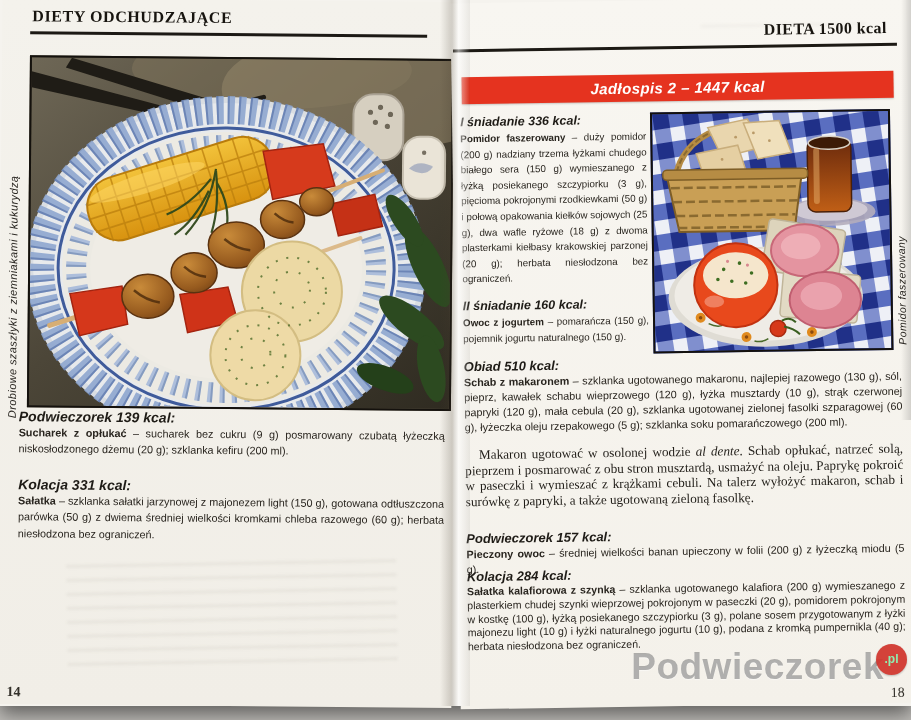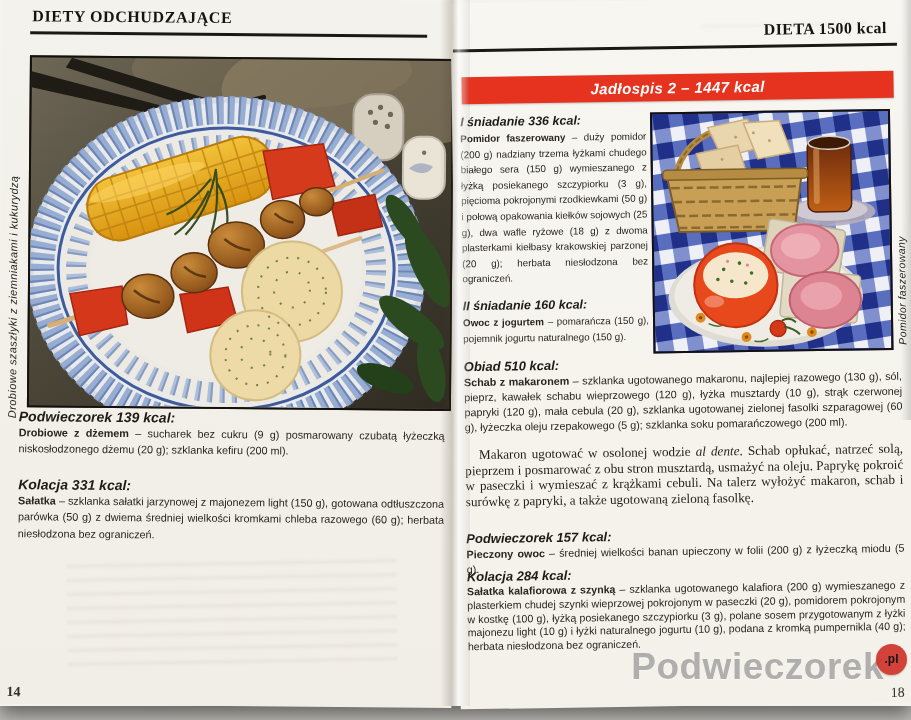--- a/index.html
+++ b/index.html
@@ -68,21 +68,21 @@
   .ghost{position:absolute;pointer-events:none;filter:blur(1.6px);opacity:.55;
          background:repeating-linear-gradient(to bottom,rgba(120,112,98,.16) 0 3px,rgba(0,0,0,0) 3px 14px);}
   .ghost-l{left:70px;top:562px;width:330px;height:112px;transform:rotate(-1.5deg);}
   .ghost-r{left:250px;top:25px;width:165px;height:13px;opacity:.35;}
 
   
   .watermark{position:absolute;right:4px;top:646px;z-index:9;white-space:nowrap;}
   .wm-text{font-weight:700;font-size:37px;letter-spacing:.5px;color:rgba(115,115,115,.55);
            text-shadow:0 1px 1px rgba(255,255,255,.5);}
   .wm-badge{display:inline-block;width:31px;height:31px;border-radius:50%;background:#d1342c;
-            color:#000000;font-size:12px;font-weight:700;line-height:31px;text-align:center;
+            color:#86efac;font-size:12px;font-weight:700;line-height:31px;text-align:center;
             vertical-align:top;margin-left:-8px;margin-top:-2px;opacity:.92;
             box-shadow:0 1px 2px rgba(0,0,0,.25);}
 </style>
 </head>
 <body>
 
 <div class="canvas">
   <div class="book">
 
     <div class="pl-content">
@@ -210,21 +210,21 @@
             <ellipse cx="356" cy="318" rx="30" ry="12" transform="rotate(20 356 318)" fill="#24401a"></ellipse>
           </g>
         </svg>
       </figure>
 
       <div class="vcap vcap-left">
         <span>Drobiowe szaszłyki z ziemniakami i kukurydzą</span>
       </div>
 
       <div class="abs lw sec-h lh14" style="top:410px">Podwieczorek 139 kcal:</div>
-      <p class="abs lw sec-b lb" style="top:426px"><span class="lead">Drobiowe z dżemem</span><span> – sucharek bez cukru (9 g) posmarowany czubatą łyżeczką niskosłodzonego dżemu (20 g); szklanka kefiru (200 ml).</span></p>
+      <p class="abs lw sec-b lb" style="top:426px"><span class="lead">Sucharek z opłukać</span><span> – sucharek bez cukru (9 g) posmarowany czubatą łyżeczką niskosłodzonego dżemu (20 g); szklanka kefiru (200 ml).</span></p>
 
       <div class="abs lw sec-h lh14" style="top:478px">Kolacja 331 kcal:</div>
       <p class="abs lw sec-b lb" style="top:494px"><span class="lead">Sałatka</span><span> – szklanka sałatki jarzynowej z majonezem light (150 g), gotowana odtłuszczona parówka (50 g) z dwiema średniej wielkości kromkami chleba razowego (60 g); herbata niesłodzona bez ograniczeń.</span></p>
 
       <div class="ghost ghost-l"></div>
       <div class="pageno pn-l">14</div>
     </div>
 
     <div class="pr-content">
       <div class="r-header">DIETA 1500 kcal</div>

